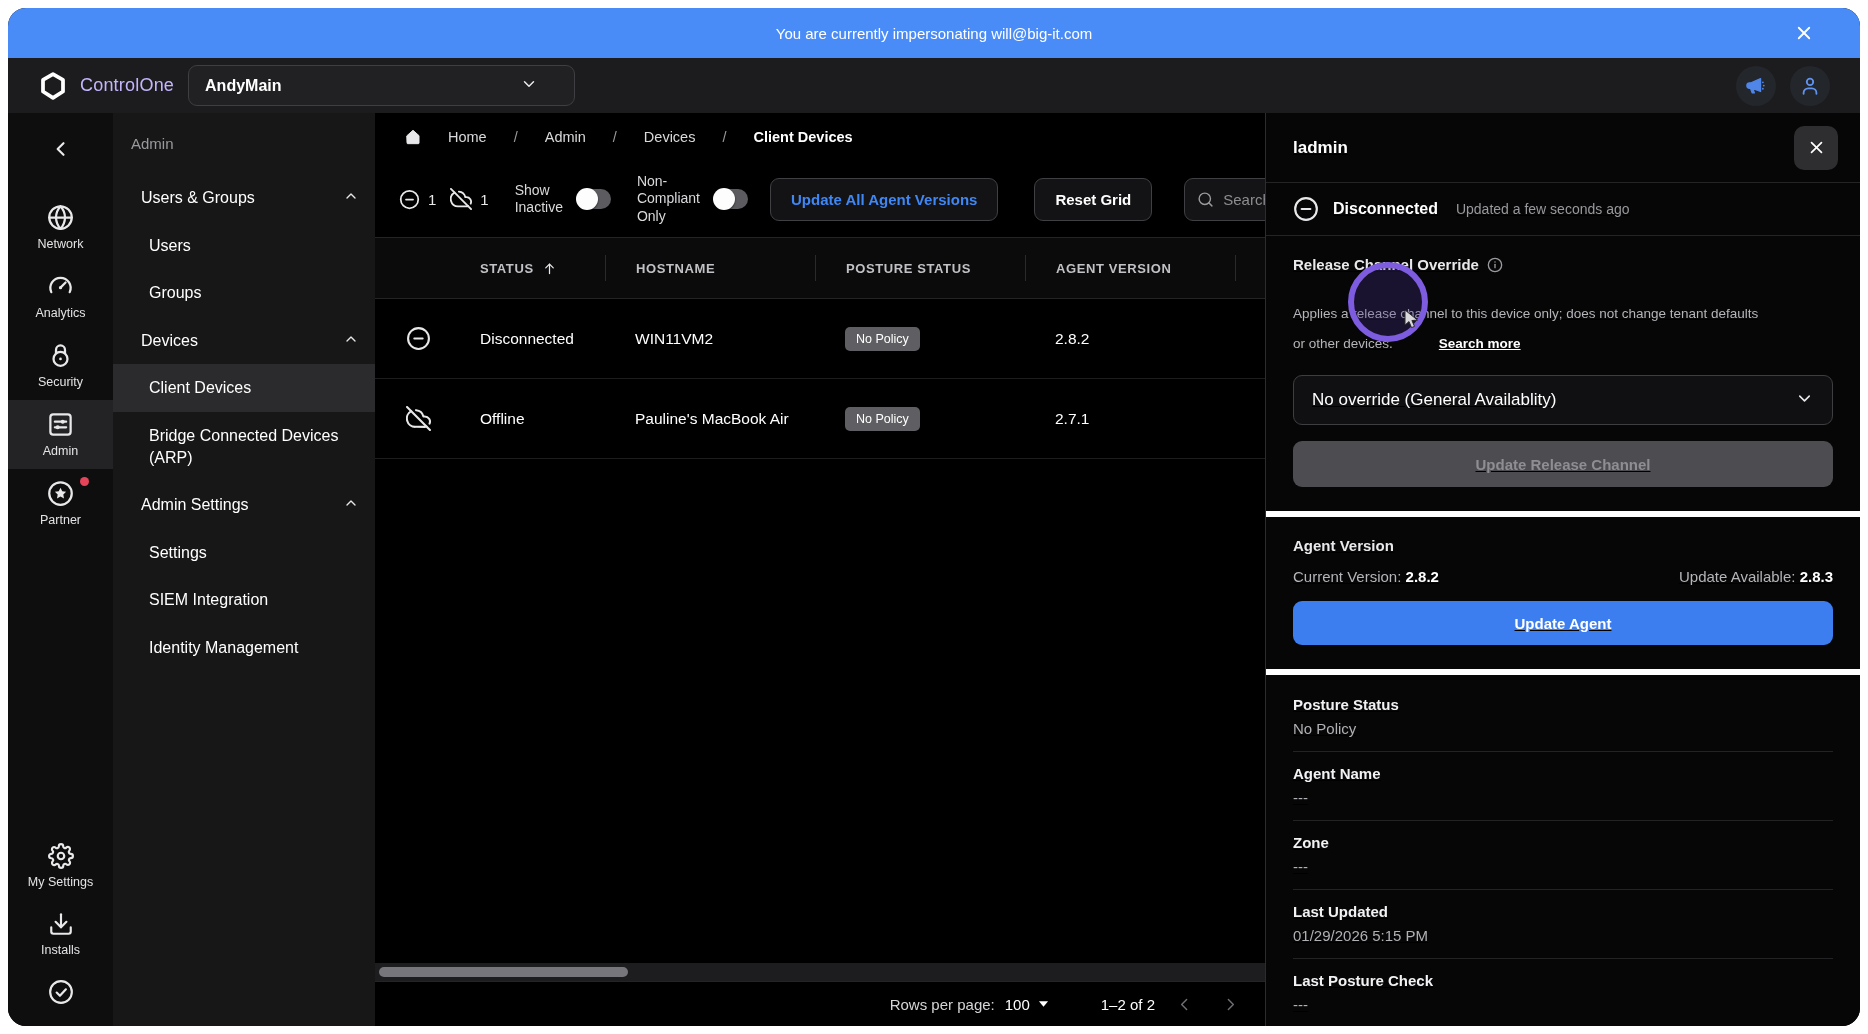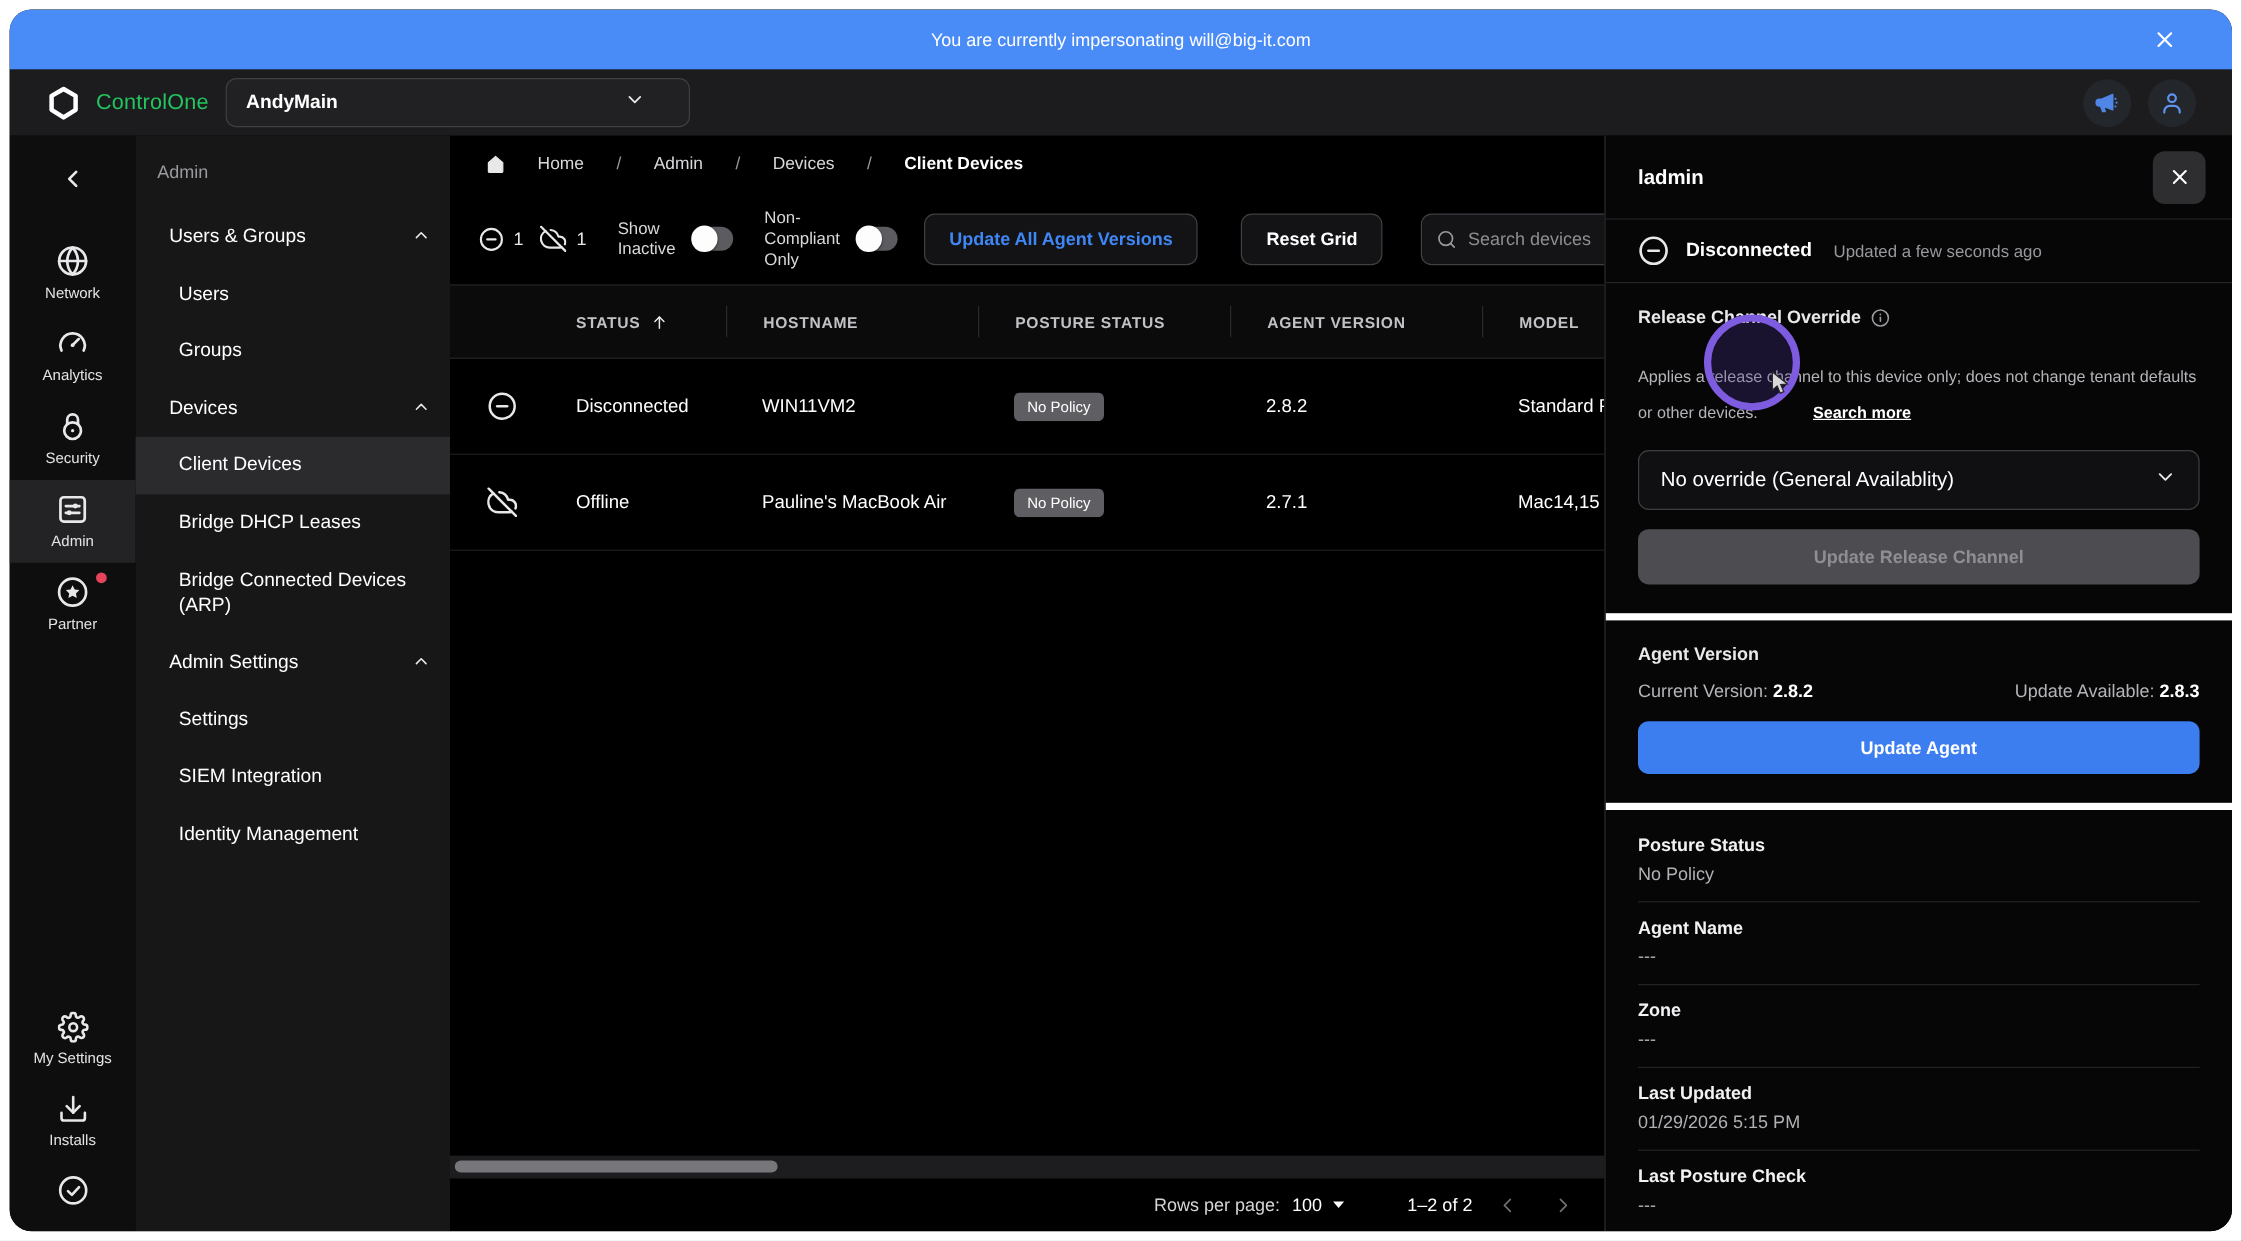--- a/index.html
+++ b/index.html
@@ -7,21 +7,21 @@
   .app { position:absolute; left:8px; top:8px; width:1852px; height:1018px; border-radius:18px; overflow:hidden; background:#000; display:flex; flex-direction:column; }
 
   
   .banner { height:50px; background:#4a8cf7; display:flex; align-items:center; justify-content:center; position:relative; flex:0 0 auto; }
   .banner-msg { color:#fff; font-size:15px; }
   .banner-close { position:absolute; right:42px; top:50%; transform:translateY(-50%); width:28px; height:28px; display:flex; align-items:center; justify-content:center; cursor:pointer; }
 
   
   .header { height:55px; background:#1c1c1e; display:flex; align-items:center; flex:0 0 auto; position:relative; }
   .brand { display:flex; align-items:center; gap:12px; margin-left:30px; }
-  .brand-name { color:#22c55e; font-size:18px; letter-spacing:.2px; }
+  .brand-name { color:#c4b5fd; font-size:18px; letter-spacing:.2px; }
   .tenant { margin-left:14px; width:387px; height:41px; background:#212124; border:1px solid #3f3f43; border-radius:9px; display:flex; align-items:center; padding:0 16px; cursor:pointer; }
   .tenant-label { color:#fff; font-size:16px; font-weight:bold; }
   .tenant-chev { margin-left:auto; margin-right:20px; }
   .header-actions { position:absolute; right:30px; display:flex; gap:14px; }
   .hbtn { width:40px; height:40px; border-radius:50%; background:#23262b; display:flex; align-items:center; justify-content:center; cursor:pointer; }
 
   
   .body { flex:1; display:flex; min-height:0; }
 
   
@@ -70,21 +70,21 @@
   .main-spacer { flex:1; }
   .hscroll { height:18px; background:#1d1d1f; position:relative; flex:0 0 auto; }
   .hscroll .thumb { position:absolute; left:4px; top:4px; height:10px; width:28%; background:#77777b; border-radius:5px; cursor:grab; }
   .footer { height:45px; border-top:1px solid #242427; display:flex; align-items:center; justify-content:flex-end; gap:0; padding-right:18px; flex:0 0 auto; }
   .foot-label { color:#d5d5d8; font-size:15px; }
   .foot-count { color:#fff; font-size:15px; margin-left:10px; display:flex; align-items:center; gap:8px; cursor:pointer; }
   .foot-range { color:#fff; font-size:15px; margin-left:52px; }
   .pg-btn { width:34px; height:34px; display:flex; align-items:center; justify-content:center; color:#6f6f74; margin-left:12px; cursor:default; }
 
   
-  .panel { width:523px; background:#060607; border-left:1px solid #2c2c2f; flex:0 0 auto; position:relative; display:flex; flex-direction:column; overflow:hidden; }
+  .panel { width:595px; background:#060607; border-left:1px solid #2c2c2f; flex:0 0 auto; position:relative; display:flex; flex-direction:column; overflow:hidden;text-decoration:underline; }
   .panel-head { height:70px; display:flex; align-items:center; padding:0 22px 0 27px; border-bottom:1px solid #242427; flex:0 0 auto; }
   .panel-title { color:#fff; font-size:17px; font-weight:bold; }
   .panel-close { margin-left:auto; width:44px; height:44px; border-radius:10px; background:#2e2e31; display:flex; align-items:center; justify-content:center; cursor:pointer; }
   .panel-status { height:53px; display:flex; align-items:center; gap:14px; padding:0 27px; border-bottom:1px solid #242427; flex:0 0 auto; }
   .ps-label { color:#fff; font-size:16px; font-weight:bold; }
   .ps-updated { color:#98989d; font-size:14px; margin-left:4px; }
   .section { padding:20px 27px 24px; border-bottom:6px solid #ffffff; }
   .sec-title { color:#e9e9eb; font-size:15px; font-weight:bold; display:flex; align-items:center; gap:8px; }
   .sec-desc { margin-top:26px; color:#b4b4b9; font-size:13.5px; line-height:30px; }
   .sec-desc .learn { color:#fff; font-weight:bold; text-decoration:underline; margin-left:46px; cursor:pointer; }
@@ -243,21 +243,20 @@
       </div>
       <div class="nav-item sub"><span>Users</span></div>
       <div class="nav-item sub"><span>Groups</span></div>
       <div class="nav-item">
         <span>Devices</span>
         <span class="nav-caret"><svg class="ic" width="16" height="16" viewBox="0 0 24 24">
               <polyline points="6 15 12 9 18 15"></polyline>
             </svg></span>
       </div>
       <div class="nav-item sub selected"><span>Client Devices</span></div>
-      <div class="nav-item sub"><span>Bridge DHCP Leases</span></div>
       <div class="nav-item sub"><span>Bridge Connected Devices (ARP)</span></div>
       <div class="nav-item">
         <span>Admin Settings</span>
         <span class="nav-caret"><svg class="ic" width="16" height="16" viewBox="0 0 24 24">
               <polyline points="6 15 12 9 18 15"></polyline>
             </svg></span>
       </div>
       <div class="nav-item sub"><span>Settings</span></div>
       <div class="nav-item sub"><span>SIEM Integration</span></div>
       <div class="nav-item sub"><span>Identity Management</span></div>

